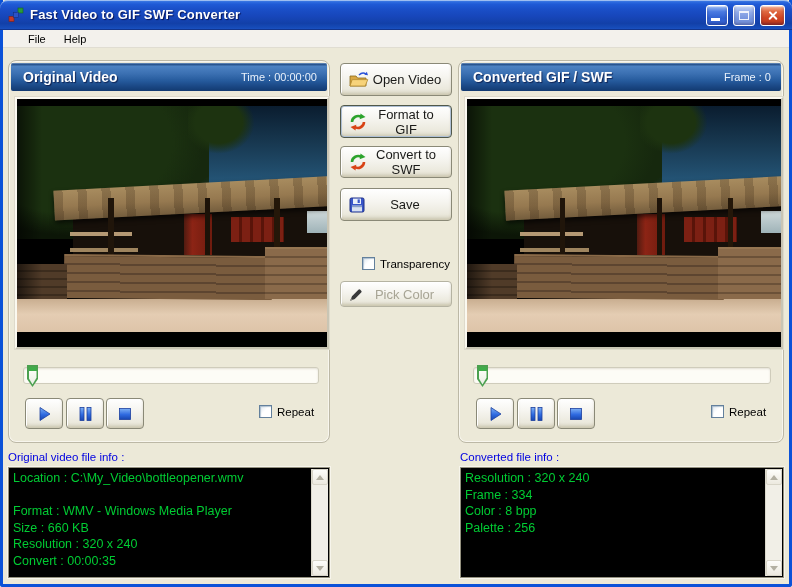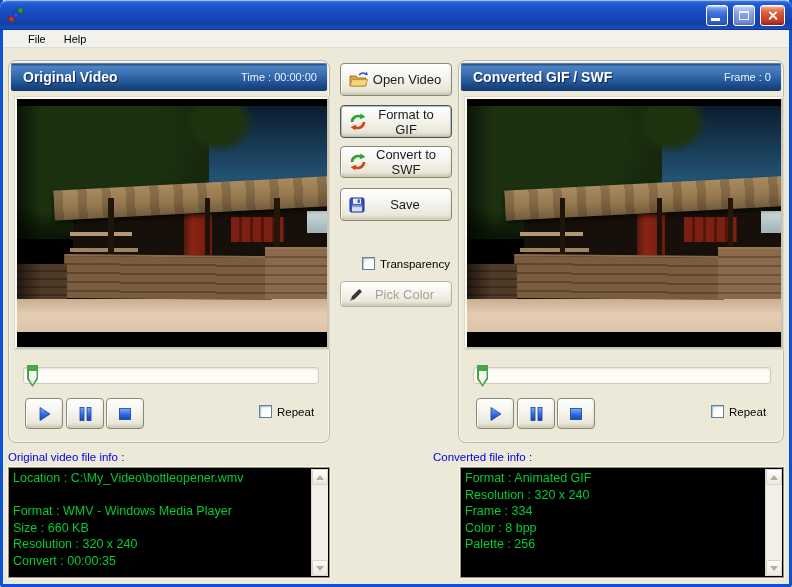--- a/index.html
+++ b/index.html
@@ -223,20 +223,21 @@
   </defs>
 </svg>
 
 <div class="titlebar">
   <svg class="app-icon" viewBox="0 0 16 16">
     <path d="M4 11 L8 7 L12 3" stroke="#9aa6b8" stroke-width="1" fill="none"></path>
     <rect x="1" y="9.5" width="5" height="5" fill="#c23a2a" stroke="#7c1f14" stroke-width="0.6"></rect>
     <rect x="10" y="1" width="5" height="5" fill="#2a9a3a" stroke="#146322" stroke-width="0.6"></rect>
     <rect x="5.6" y="5.4" width="5" height="5" fill="#2a52c8" stroke="#15307e" stroke-width="0.6"></rect>
   </svg>
+  <span class="title-text">Fast Video to GIF SWF Converter</span>
   <div class="win-btn btn-min">
       <span class="glyph-min"></span>
     </div>
   <div class="win-btn btn-max">
       <span class="glyph-max"></span>
     </div>
   <div class="win-btn btn-close">
       <span class="glyph-x"></span>
     </div>
 </div>
@@ -436,24 +437,23 @@
     <div class="sb-btn">
         <span class="tri-up"></span>
       </div>
     <div class="sb-track"></div>
     <div class="sb-btn">
         <span class="tri-down"></span>
       </div>
   </div>
 </div>
 
-<span class="info-label" style="left:433px;">Converted file info :</span>
+<span class="info-label" style="left:460px;">Converted file info :</span>
 <div class="info-box ib-right">
   <div class="info-lines">
-      <div class="info-line">Format : Animated GIF</div>
       <div class="info-line">Resolution : 320 x 240</div>
       <div class="info-line">Frame : 334</div>
       <div class="info-line">Color : 8 bpp</div>
       <div class="info-line">Palette : 256</div>
     </div>
   <div class="scroll">
     <div class="sb-btn">
         <span class="tri-up"></span>
       </div>
     <div class="sb-track"></div>

